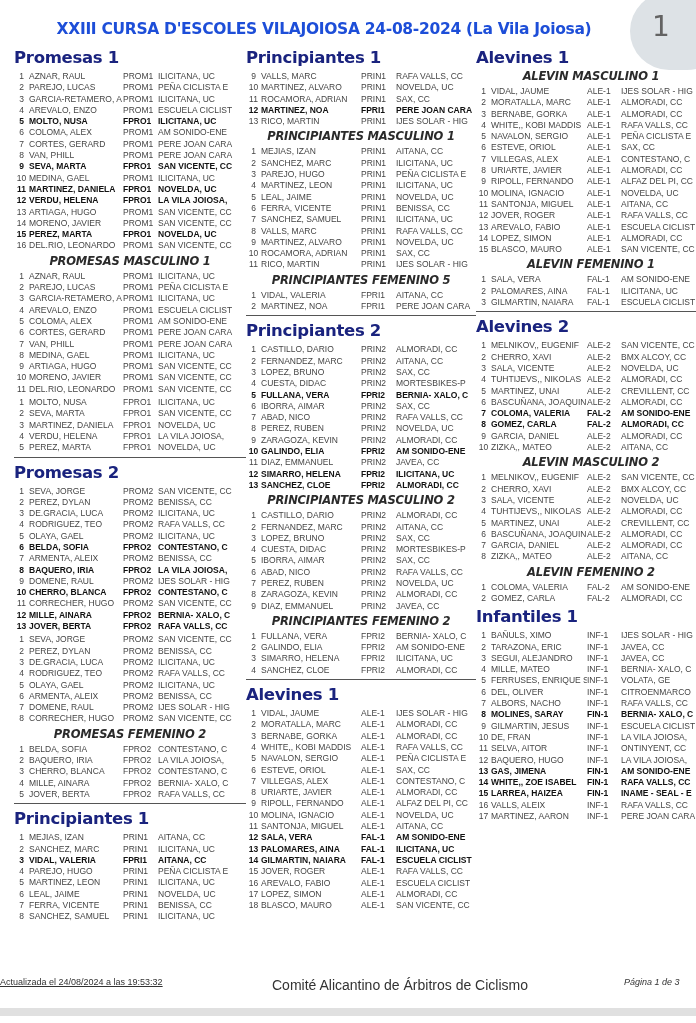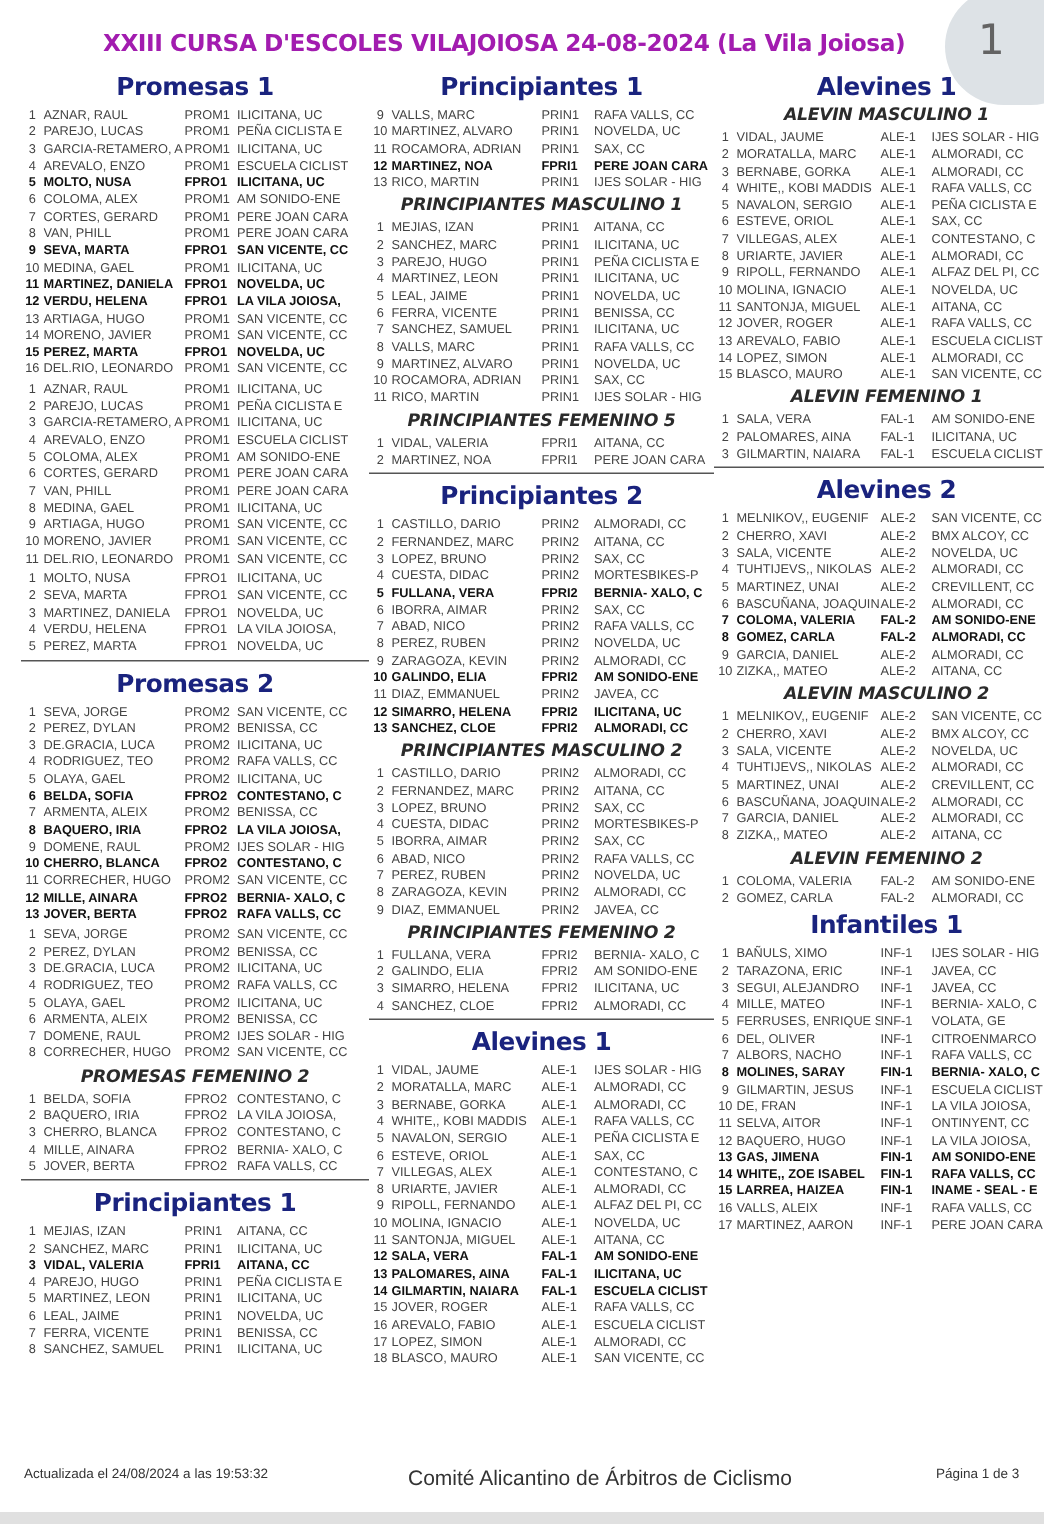--- a/index.html
+++ b/index.html
@@ -1,39 +1,39 @@
 <!DOCTYPE html>
 <html><head>
 <meta charset="utf-8">
 <style>
   html,body{margin:0;padding:0;background:#fff;}
   body{width:696px;height:1023px;position:relative;overflow:hidden;font-family:"Liberation Sans",sans-serif;color:#333;}
-  .page-title{position:absolute;left:16px;width:640px;top:20px;text-align:center;font-family:"DejaVu Sans",sans-serif;font-weight:bold;font-size:15.5px;color:#a21caf;letter-spacing:-0.3px;white-space:nowrap;}
+  .page-title{position:absolute;left:4px;width:640px;top:20px;text-align:center;font-family:"DejaVu Sans",sans-serif;font-weight:bold;font-size:15.5px;color:#1d4ed8;letter-spacing:-0.3px;white-space:nowrap;}
   .page-badge{position:absolute;right:-30px;top:-8px;width:96px;height:78px;border-radius:40px;background:#dde2e6;}
   .page-badge span{position:absolute;left:22px;top:18px;font-size:28px;color:#636363;font-family:"DejaVu Sans",sans-serif;}
   .col{position:absolute;top:46px;}
   .col1{left:14px;width:232px;}
   .col2{left:246px;width:230px;}
   .col3{left:476px;width:230px;}
-  .cat-title{font-family:"DejaVu Sans",sans-serif;font-weight:bold;font-size:16.5px;color:#1a237e;text-align:center;height:22px;line-height:22px;letter-spacing:-0.3px;margin-top:1px;}
+  .cat-title{font-family:"DejaVu Sans",sans-serif;font-weight:bold;font-size:16.5px;color:#1a237e;text-align:left;height:22px;line-height:22px;letter-spacing:-0.3px;margin-top:1px;}
   .sub-title{font-family:"DejaVu Sans",sans-serif;font-style:italic;font-weight:bold;font-size:11.5px;color:#2b2b2b;text-align:center;height:15px;line-height:15px;letter-spacing:-0.2px;}
   .rows{margin:2px 0 2px 0;}
   .row{display:flex;height:11.3px;line-height:11.3px;font-size:8.5px;white-space:nowrap;color:#444;}
   .row.bold{font-weight:bold;color:#111;}
   .row .pos{width:15px;text-align:center;flex:none;}
   .row .name{width:94px;flex:none;overflow:hidden;}
   .row .cat{width:35px;flex:none;}
   .row .club{flex:1;overflow:hidden;}
   .col2 .row .name{width:100px;}
   .col3 .row .name{width:96px;}
   .col3 .row .cat{width:34px;}
   .divider{border-top:1.5px solid #555;margin:3px 0 4px 0;}
-  .footer-left{position:absolute;left:16px;top:977px;font-size:9px;color:#333;}
+  .footer-left{position:absolute;left:0;top:977px;font-size:9px;color:#333;text-decoration:underline;}
   .footer-center{position:absolute;left:272px;top:977px;font-size:14px;color:#333;}
-  .footer-right{position:absolute;left:624px;top:977px;font-size:9px;color:#333;}
+  .footer-right{position:absolute;left:624px;top:977px;font-size:9px;color:#333;font-style:italic;}
   .bottom-band{position:absolute;left:0;top:1008px;width:696px;height:8px;background:#e0e0e0;}
 </style>
 </head>
 <body>
 
 <div class="page-badge">
     <span>1</span>
   </div>
 <div class="page-title">XXIII CURSA D'ESCOLES VILAJOIOSA 24-08-2024 (La Vila Joiosa)</div>
 
@@ -130,20 +130,21 @@
         <span class="cat">FPRO1</span>
         <span class="club">NOVELDA, UC</span>
       </div>
       <div class="row">
         <span class="pos">16</span>
         <span class="name">DEL.RIO, LEONARDO</span>
         <span class="cat">PROM1</span>
         <span class="club">SAN VICENTE, CC</span>
       </div>
     </div>
+    <div class="sub-title">PROMESAS MASCULINO 1</div>
     <div class="rows">
       <div class="row">
         <span class="pos">1</span>
         <span class="name">AZNAR, RAUL</span>
         <span class="cat">PROM1</span>
         <span class="club">ILICITANA, UC</span>
       </div>
       <div class="row">
         <span class="pos">2</span>
         <span class="name">PAREJO, LUCAS</span>

